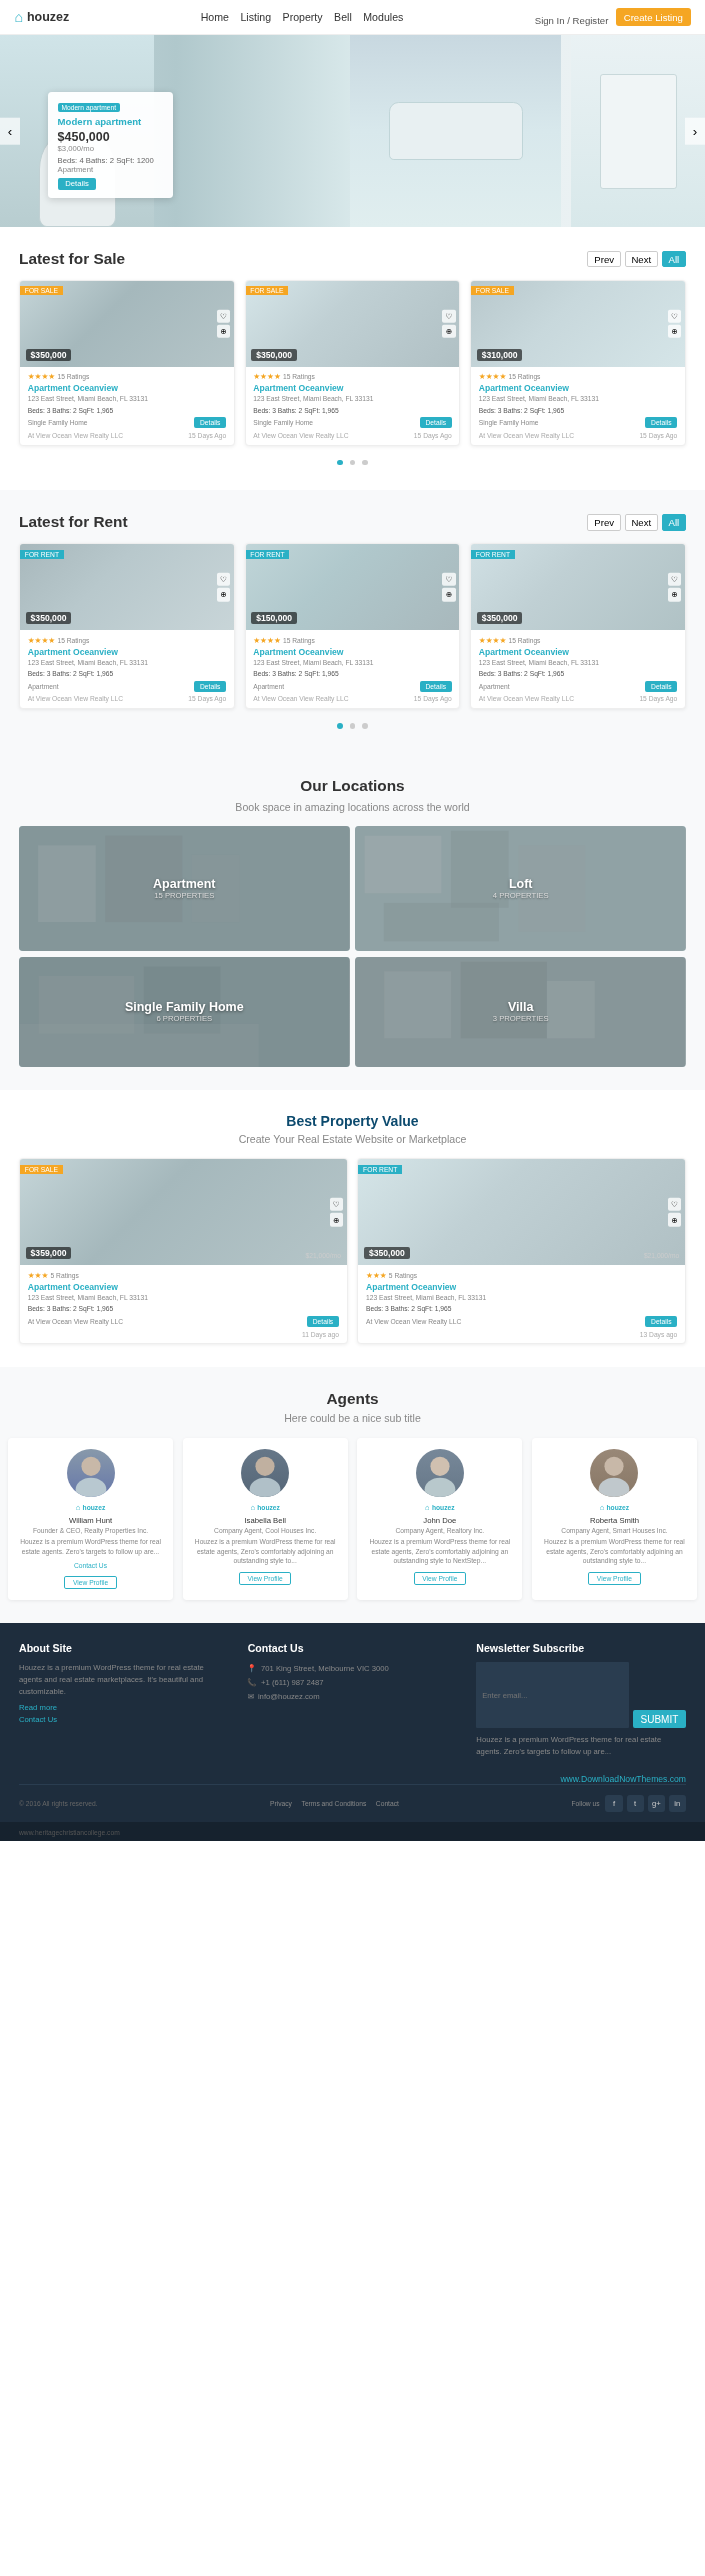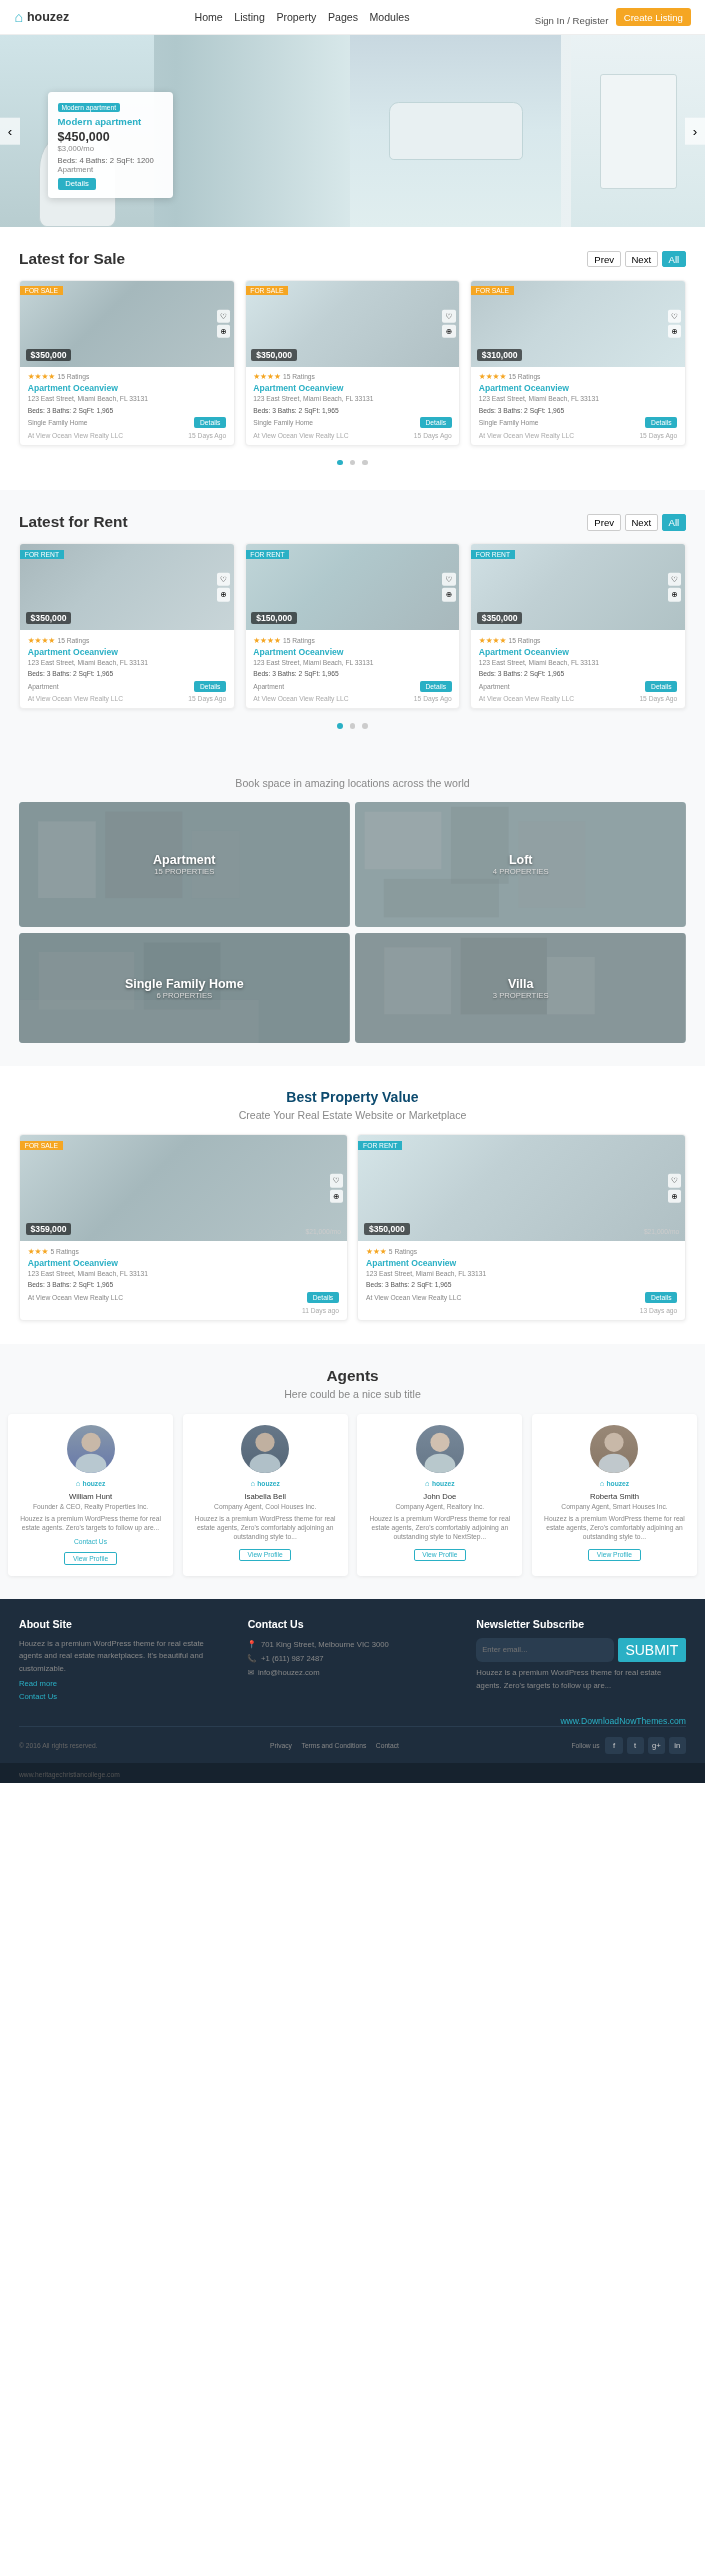--- a/index.html
+++ b/index.html
@@ -215,22 +215,22 @@
 
     
     .footer { background: #1e2d3d; color: #aaa; padding: 19px; }
     .footer-grid { display: grid; grid-template-columns: 1fr 1fr 1fr; gap: 19px; margin-bottom: 15.4px; }
     .footer-title { color: #fff; font-size: 10.6px; font-weight: bold; margin-bottom: 7.7px; }
     .footer-text { font-size: 7.7px; color: #888; line-height: 1.6; }
     .footer-link { color: #2ab0c5; font-size: 7.7px; cursor: pointer; display: block; margin-top: 3.8px; }
     .footer-contact { font-size: 7.7px; color: #888; line-height: 1.8; }
     .footer-contact .icon { margin-right: 3.8px; }
     .newsletter-input { display: flex; gap: 3.8px; margin-bottom: 5.8px; }
-    .newsletter-input input { flex: 1; padding: 3.8px 5.8px; font-size: 7.7px; border: none; border-radius: 6px; background: #2a3d50; color: #ccc; }
-    .btn-submit { background: #2ab0c5; color: #fff; font-size: 14px; padding: 3.8px 7.7px; border: none; border-radius: 1.9px; cursor: pointer; }
+    .newsletter-input input { flex: 1; padding: 3.8px 5.8px; font-size: 7.7px; border: none; border-radius: 1px; background: #2a3d50; color: #ccc; }
+    .btn-submit { background: #2ab0c5; color: #fff; font-size: 10px; padding: 3.8px 7.7px; border: none; border-radius: 1.9px; cursor: pointer; margin-top: 48px; }
     .footer-bottom { border-top: 1px solid #2a3d50; padding-top: 9.6px; display: flex; justify-content: space-between; align-items: center; }
     .footer-bottom-text { font-size: 6.7px; color: #666; }
     .footer-bottom-links { display: flex; gap: 9.6px; }
     .footer-bottom-link { font-size: 6.7px; color: #888; cursor: pointer; }
     .footer-social { display: flex; gap: 3.8px; }
     .social-icon { width: 17.3px; height: 17.3px; background: #2a3d50; border-radius: 2.9px; display: flex; align-items: center; justify-content: center; font-size: 7.7px; color: #ccc; cursor: pointer; }
     .footer-watermark { text-align: right; font-size: 7.7px; color: #555; margin-top: 8px; }
     .follow-us { font-size: 6.7px; color: #888; }
 
     
@@ -249,21 +249,21 @@
 
 <nav class="navbar">
   <div class="navbar-logo">
     <span class="logo-icon">⌂</span>
     <span>houzez</span>
   </div>
   <div class="navbar-links">
     <span>Home</span>
     <span>Listing</span>
     <span>Property</span>
-    <span>Pages</span>
+    <span>Bell</span>
     <span>Modules</span>
   </div>
   <div class="navbar-right">
     <span class="btn-signin">Sign In / Register</span>
     <span class="btn-create">Create Listing</span>
   </div>
 </nav>
 
 <div class="hero">
   <div class="hero-bg"></div>
@@ -498,20 +498,21 @@
     </div>
   </div>
   <div class="pagination-dots">
     <span class="dot active"></span>
     <span class="dot"></span>
     <span class="dot"></span>
   </div>
 </div>
 
 <div class="locations-section">
+  <div class="locations-title">Our Locations</div>
   <div class="locations-subtitle">Book space in amazing locations across the world</div>
 
   <div class="locations-grid-top">
     <div class="location-card location-card-tall">
       <div class="loc-bg" style="height:125px;position:relative;">
         <svg width="100%" height="100%" style="position:absolute;top:0;left:0" viewBox="0 0 344.5 130">
           <rect width="100%" height="100%" fill="#b0c8cc"></rect>
           <rect x="20" y="20" width="60" height="80" fill="#c8d8dc" opacity="0.6"></rect>
           <rect x="90" y="10" width="80" height="90" fill="#a8b8bc" opacity="0.5"></rect>
           <rect x="180" y="30" width="50" height="70" fill="#b8c8cc" opacity="0.4"></rect>

